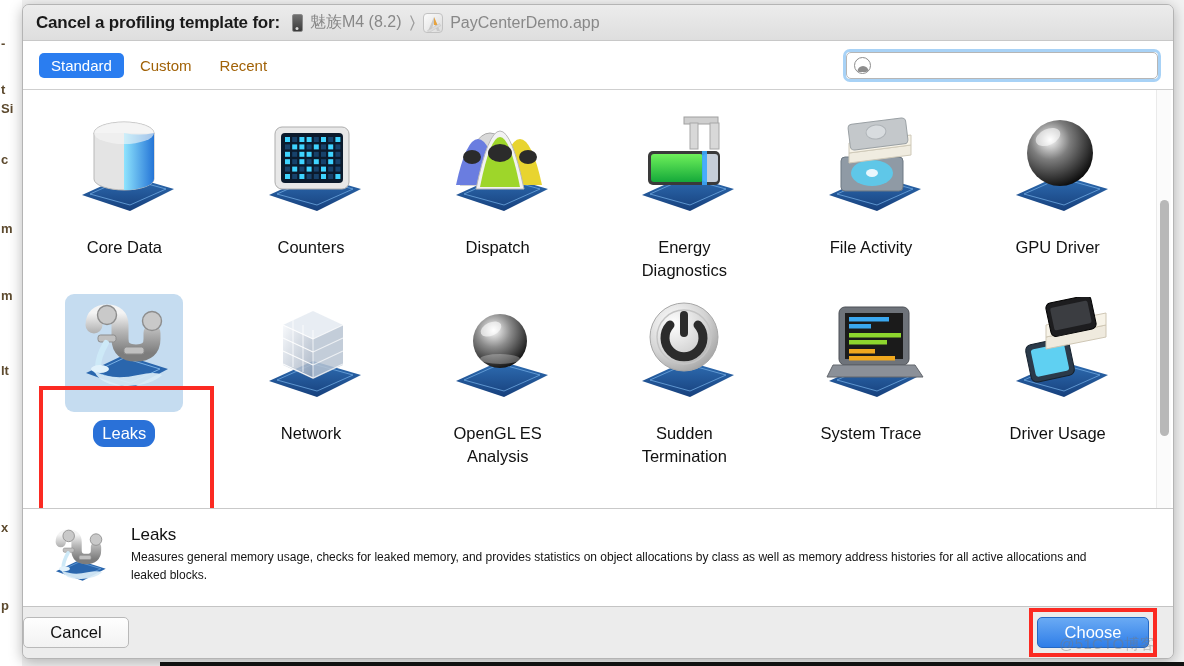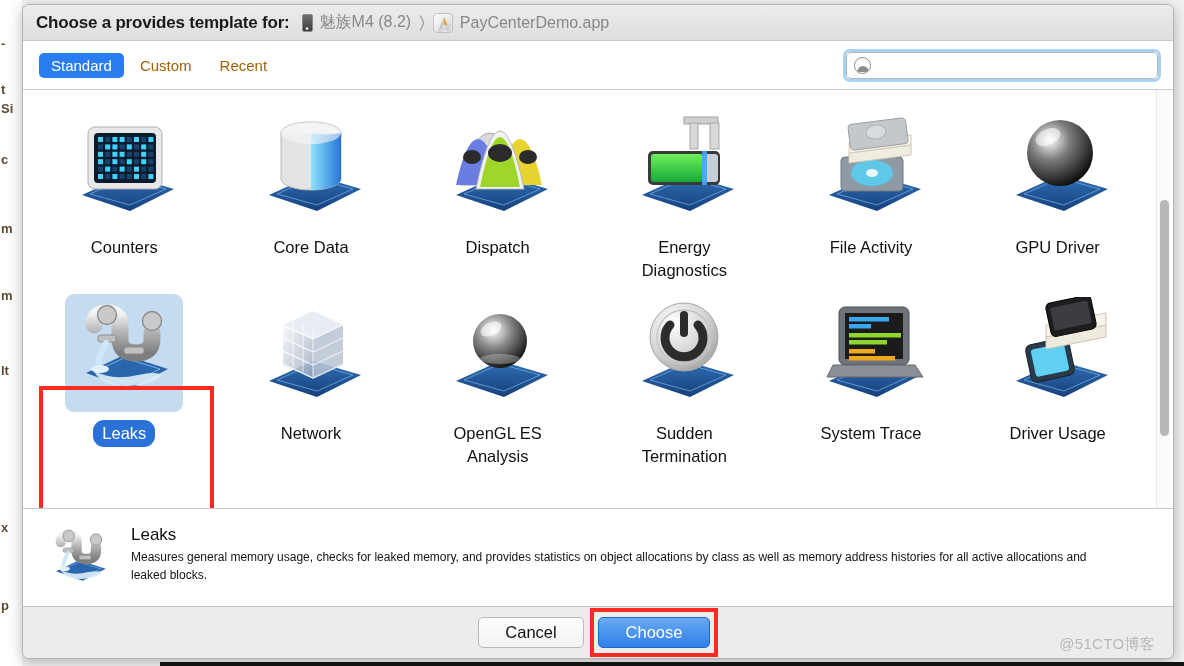--- a/index.html
+++ b/index.html
@@ -211,22 +211,22 @@
   #desc-body {
     font-size: 12px; color: #141414;
     line-height: 1.48; max-width: 960px;
   }
 
   
   #footer {
     height: 51px;
     background: #ececec;
     display: flex; align-items: center;
-    justify-content: center;
-    padding-right: 8px;
+    justify-content: space-between;
+    padding-right: 24px;
     gap: 14px;
     position: relative;
   }
   .btn {
     min-width: 106px; height: 31px;
     border-radius: 5px;
     font-size: 16.5px;
     font-family: "Liberation Sans", sans-serif;
     display: flex; align-items: center; justify-content: center;
     cursor: default;
@@ -275,21 +275,21 @@
       <div class="frag" style="top: 288px;">m</div>
       <div class="frag" style="top: 363px;">lt</div>
       <div class="frag" style="top: 520px;">x</div>
       <div class="frag" style="top: 598px;">p</div>
     </div>
 </div>
 
 <div id="dialog">
 
   <div id="titlebar">
-    <span id="dlg-title">Choose a provides template for:</span>
+    <span id="dlg-title">Cancel a profiling template for:</span>
     <span class="phone-icon"></span>
     <span id="device-name">魅族M4 (8.2)</span>
     <span id="crumb-sep">〉</span>
     <span class="app-icon">
       <svg width="18" height="18" viewBox="0 0 18 18">
         <polygon points="9,2 15,16 12,16 9,8 6,16 3,16" fill="#c9c9c9"></polygon>
         <polygon points="9,2 12.5,10 9,10" fill="#e8a33d"></polygon>
         <rect x="2" y="12" width="14" height="2.4" transform="rotate(-30 9 13)" fill="#dcdcdc" stroke="#bdbdbd" stroke-width=".4"></rect>
       </svg>
     </span>
@@ -305,20 +305,47 @@
     <div id="search-wrap">
       <div id="search-inner">
         <span class="search-icon"></span>
         <input id="search-input" type="text" placeholder="" style="">
       </div>
     </div>
   </div>
 
   <div id="grid-area">
     <div id="grid">
+        <div class="tmpl">
+          <div class="tmpl-icon-box">
+            <svg width="112" height="112" viewBox="0 0 112 112">
+              <defs>
+  <linearGradient id="pl" x1="0" y1="0" x2="0" y2="1">
+    <stop offset="0" stop-color="#2f6fb5"></stop>
+                  <stop offset="1" stop-color="#17407c"></stop>
+  </linearGradient>
+              </defs>
+  <g>
+                <polygon points="14,84 58,64 106,78 62,100" fill="url(#pl)"></polygon>
+  <polygon points="22,83 58,67 98,78 62,94" fill="none" stroke="#6ea8e0" stroke-width="1" opacity=".8"></polygon>
+              </g>
+    <defs>
+                <linearGradient id="cd" x1="0" y1="0" x2="1" y2="0">
+      <stop offset="0" stop-color="#8ae4ff"></stop>
+                  <stop offset="1" stop-color="#1b6fd6"></stop>
+                </linearGradient>
+              </defs>
+    <ellipse cx="56" cy="22" rx="30" ry="11" fill="#efefef" stroke="#b8b8b8"></ellipse>
+    <path d="M26 22 v46 a30 11 0 0 0 60 0 V22" fill="#e4e4e4" stroke="#b8b8b8"></path>
+    <path d="M56 22 a30 11 0 0 0 30 -0 v46 a30 11 0 0 1 -30 11 z" fill="url(#cd)" opacity=".95"></path>
+    <ellipse cx="56" cy="22" rx="30" ry="11" fill="#f6f6f6" opacity=".6"></ellipse>
+            </svg>
+          </div>
+          <div class="tmpl-label">Core Data</div>
+        </div>
         <div class="tmpl">
           <div class="tmpl-icon-box">
             <svg width="112" height="112" viewBox="0 0 112 112">
               <defs>
   <linearGradient id="pl" x1="0" y1="0" x2="0" y2="1">
     <stop offset="0" stop-color="#2f6fb5"></stop>
                   <stop offset="1" stop-color="#17407c"></stop>
   </linearGradient>
               </defs>
   <g>
@@ -385,47 +412,20 @@
               <defs>
   <linearGradient id="pl" x1="0" y1="0" x2="0" y2="1">
     <stop offset="0" stop-color="#2f6fb5"></stop>
                   <stop offset="1" stop-color="#17407c"></stop>
   </linearGradient>
               </defs>
   <g>
                 <polygon points="14,84 58,64 106,78 62,100" fill="url(#pl)"></polygon>
   <polygon points="22,83 58,67 98,78 62,94" fill="none" stroke="#6ea8e0" stroke-width="1" opacity=".8"></polygon>
               </g>
-    <defs>
-                <linearGradient id="cd" x1="0" y1="0" x2="1" y2="0">
-      <stop offset="0" stop-color="#8ae4ff"></stop>
-                  <stop offset="1" stop-color="#1b6fd6"></stop>
-                </linearGradient>
-              </defs>
-    <ellipse cx="56" cy="22" rx="30" ry="11" fill="#efefef" stroke="#b8b8b8"></ellipse>
-    <path d="M26 22 v46 a30 11 0 0 0 60 0 V22" fill="#e4e4e4" stroke="#b8b8b8"></path>
-    <path d="M56 22 a30 11 0 0 0 30 -0 v46 a30 11 0 0 1 -30 11 z" fill="url(#cd)" opacity=".95"></path>
-    <ellipse cx="56" cy="22" rx="30" ry="11" fill="#f6f6f6" opacity=".6"></ellipse>
-            </svg>
-          </div>
-          <div class="tmpl-label">Core Data</div>
-        </div>
-        <div class="tmpl">
-          <div class="tmpl-icon-box">
-            <svg width="112" height="112" viewBox="0 0 112 112">
-              <defs>
-  <linearGradient id="pl" x1="0" y1="0" x2="0" y2="1">
-    <stop offset="0" stop-color="#2f6fb5"></stop>
-                  <stop offset="1" stop-color="#17407c"></stop>
-  </linearGradient>
-              </defs>
-  <g>
-                <polygon points="14,84 58,64 106,78 62,100" fill="url(#pl)"></polygon>
-  <polygon points="22,83 58,67 98,78 62,94" fill="none" stroke="#6ea8e0" stroke-width="1" opacity=".8"></polygon>
-              </g>
     <path d="M18 74 q12-52 30-52 q18 0 30 52z" fill="#d9d9d9" stroke="#a9a9a9"></path>
     <path d="M14 74 q10-46 22-46 q12 0 22 46z" fill="#6a7de0"></path>
     <path d="M56 74 q10-46 22-46 q12 0 22 46z" fill="#e8d430"></path>
     <path d="M34 78 q12-58 24-58 q12 0 24 58z" fill="#f2f2f2" stroke="#b8b8b8"></path>
     <path d="M38 76 q10-50 20-50 q10 0 20 50z" fill="#9ed62a"></path>
     <ellipse cx="58" cy="42" rx="12" ry="9" fill="#2b2b2b"></ellipse>
     <ellipse cx="30" cy="46" rx="9" ry="7" fill="#2b2b2b"></ellipse>
     <ellipse cx="86" cy="46" rx="9" ry="7" fill="#2b2b2b"></ellipse>
             </svg>
           </div>

